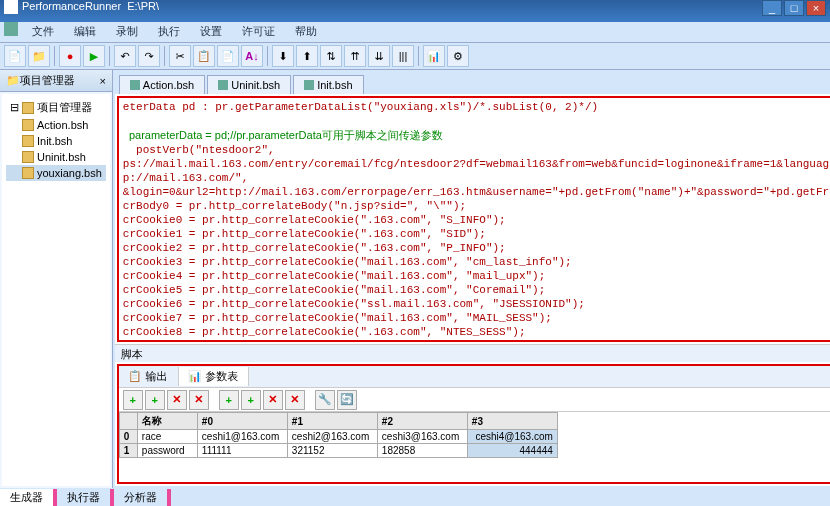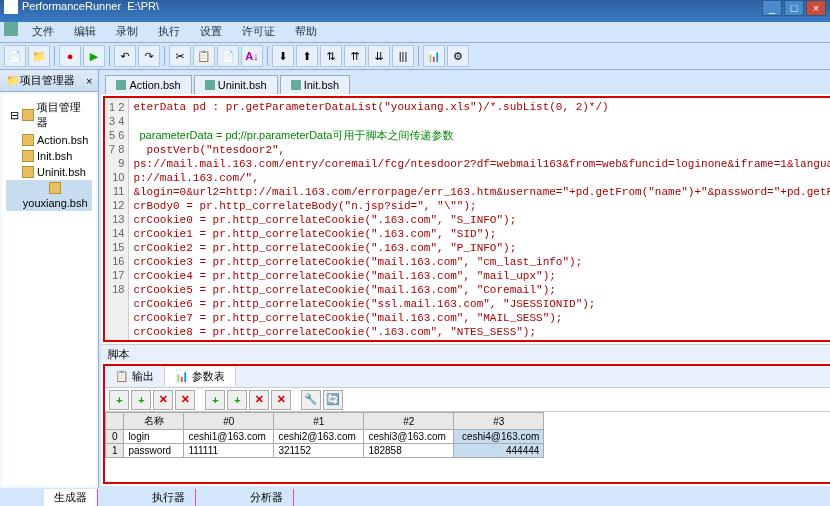--- a/index.html
+++ b/index.html
@@ -15,45 +15,45 @@
 .toolbar { height: 28px; background: #d4e6f9; border-top: 1px solid #9ac; border-bottom: 1px solid #9ac; display: flex; align-items: center; padding: 0 4px; gap: 2px; }
 .toolbar .tbtn { width: 22px; height: 22px; border: 1px solid #a8c5e3; background: #e8f0fb; display: flex; align-items: center; justify-content: center; cursor: pointer; }
 .toolbar .sep { width: 1px; height: 20px; background: #9ac; margin: 0 2px; }
 .mainarea { display: flex; height: 418px; background: #d4e6f9; }
 .leftpanel { width: 160px; background: #f0f6fd; border-right: 1px solid #9ac; display: flex; flex-direction: column; }
 .panelheader { height: 22px; background: linear-gradient(#e0ecf8, #c8dcf0); border-bottom: 1px solid #9ac; display: flex; align-items: center; padding: 0 6px; }
 .panelheader .closeicon { margin-left: auto; cursor: pointer; }
 .tree { flex: 1; padding: 4px; background: #fff; margin: 2px; }
 .treenode { padding: 2px 4px 2px 16px; cursor: pointer; display: flex; align-items: center; gap: 3px; }
 .treenode.root { padding-left: 4px; }
-.treenode.selected { background: #c8dcf0; flex-direction: column; }
+.treenode.selected { background: #c8dcf0; }
 .treeicon { width: 12px; height: 12px; display: inline-block; background: #e8c060; border: 1px solid #b89030; }
 .rightpanel { flex: 1; display: flex; flex-direction: column; background: #fff; margin: 2px; }
 .tabbar { height: 22px; background: #d4e6f9; display: flex; align-items: flex-end; padding-left: 4px; }
 .tab { padding: 3px 10px; background: #e8f0fb; border: 1px solid #9ac; border-bottom: none; margin-right: 2px; cursor: pointer; display: flex; align-items: center; gap: 3px; }
 .tab.active { background: #fff; }
 .tabicon { width: 10px; height: 10px; background: #6a9; }
 .codearea { flex: 1; display: flex; border: 2px solid #d00; margin: 2px; overflow: hidden; position: relative; }
 .gutter { width: 24px; background: #f0f0f0; border-right: 1px solid #ccc; text-align: right; padding: 2px 4px 0 0; color: #666; line-height: 14px; }
 .codecontent { flex: 1; padding: 2px 4px; font-family: "Courier New", monospace; font-size: 11px; line-height: 14px; white-space: pre; overflow: auto; color: #a00; }
 .codecontent .green { color: #080; }
 .scripttab { height: 18px; background: #e8f0fb; border-top: 1px solid #ccc; padding: 2px 6px; }
 .bottompanel { height: 120px; background: #fff; margin: 2px; border: 2px solid #d00; display: flex; flex-direction: column; }
 .bottomtabs { height: 22px; display: flex; align-items: center; background: #e8f0fb; border-bottom: 1px solid #ccc; }
 .btab { padding: 2px 10px; border-right: 1px solid #ccc; cursor: pointer; display: flex; align-items: center; gap: 3px; }
 .btab.active { background: #fff; }
 .paramtools { height: 24px; display: flex; align-items: center; padding: 2px 4px; gap: 2px; border-bottom: 1px solid #ccc; }
 .ptbtn { width: 20px; height: 20px; border: 1px solid #aaa; background: #f0f0f0; display: flex; align-items: center; justify-content: center; cursor: pointer; }
 .paramtable { flex: 1; overflow: auto; }
 .paramtable table { border-collapse: collapse; width: auto; }
 .paramtable th, .paramtable td { border: 1px solid #aaa; padding: 1px 4px; font-size: 10px; text-align: left; height: 14px; }
-.paramtable th { background: #e8e8e8; font-weight: normal; text-align: center; }
+.paramtable th { background: #e8e8e8; font-weight: bold; }
 .paramtable td.sel { background: #c8dcf0; text-align: right; }
 .bottombar { height: 18px; background: #d4e6f9; display: flex; align-items: center; }
-.bottombar .btab2 { padding: 1px 10px; border-right: 1px solid #ec4899; cursor: pointer; margin-left: 44px; }
+.bottombar .btab2 { padding: 1px 10px; border-right: 4px solid #ec4899; cursor: pointer; }
 .bottombar .btab2.active { background: #fff; }
 .plus { color: #0a0; font-weight: bold; }
 .cross { color: #d00; font-weight: bold; }
 </style>
 </head>
 <body>
 
 <div class="titlebar">
   <span class="icon"></span>
   <span class="title"><span>PerformanceRunner</span>&nbsp;&nbsp;<span>E:\PR\</span></span>
@@ -149,39 +149,20 @@
           <span class="tabicon"></span>
           <span>Uninit.bsh</span>
         </div>
       <div class="tab">
           <span class="tabicon"></span>
           <span>Init.bsh</span>
         </div>
     </div>
 
     <div class="codearea">
-      <div class="gutter" id="gutter">1
-2
-3
-4
-5
-6
-7
-8
-9
-10
-11
-12
-13
-14
-15
-16
-17
-18
-</div>
       <div class="codecontent" id="codecontent">eterData pd : pr.getParameterDataList("youxiang.xls")/*.subList(0, 2)*/)
 
 <span class="green">  parameterData = pd;//pr.parameterData可用于脚本之间传递参数</span>
   postVerb("ntesdoor2",
 ps://mail.mail.163.com/entry/coremail/fcg/ntesdoor2?df=webmail163&amp;from=web&amp;funcid=loginone&amp;iframe=1&amp;language=-1&amp;net=c&amp;passtype=1&amp;product=mail163&amp;race=-2_-2_-2_db&amp;sty
 p://mail.163.com/",
 &amp;login=0&amp;url2=http://mail.163.com/errorpage/err_163.htm&amp;username="+pd.getFrom("name")+"&amp;password="+pd.getFrom("password"));
 crBody0 = pr.http_correlateBody("n.jsp?sid=", "\"");
 crCookie0 = pr.http_correlateCookie(".163.com", "S_INFO");
 crCookie1 = pr.http_correlateCookie(".163.com", "SID");
@@ -244,21 +225,21 @@
               <tr>
             <th style="width:18px"></th>
             <th style="width:60px">名称</th>
             <th style="width:90px">#0</th>
             <th style="width:90px">#1</th>
             <th style="width:90px">#2</th>
             <th style="width:90px">#3</th>
           </tr>
           <tr>
             <th>0</th>
-            <td>login</td>
+            <td>race</td>
             <td>ceshi1@163.com</td>
             <td>ceshi2@163.com</td>
             <td>ceshi3@163.com</td>
             <td class="sel">ceshi4@163.com</td>
           </tr>
           <tr>
             <th>1</th>
             <td>password</td>
             <td>111111</td>
             <td>321152</td>

